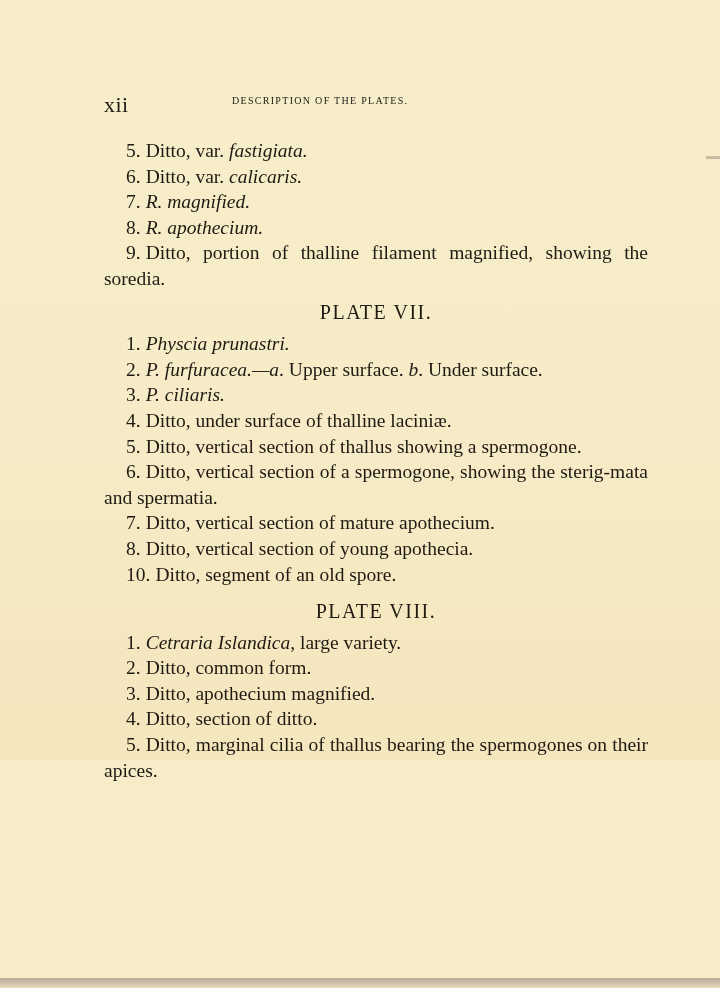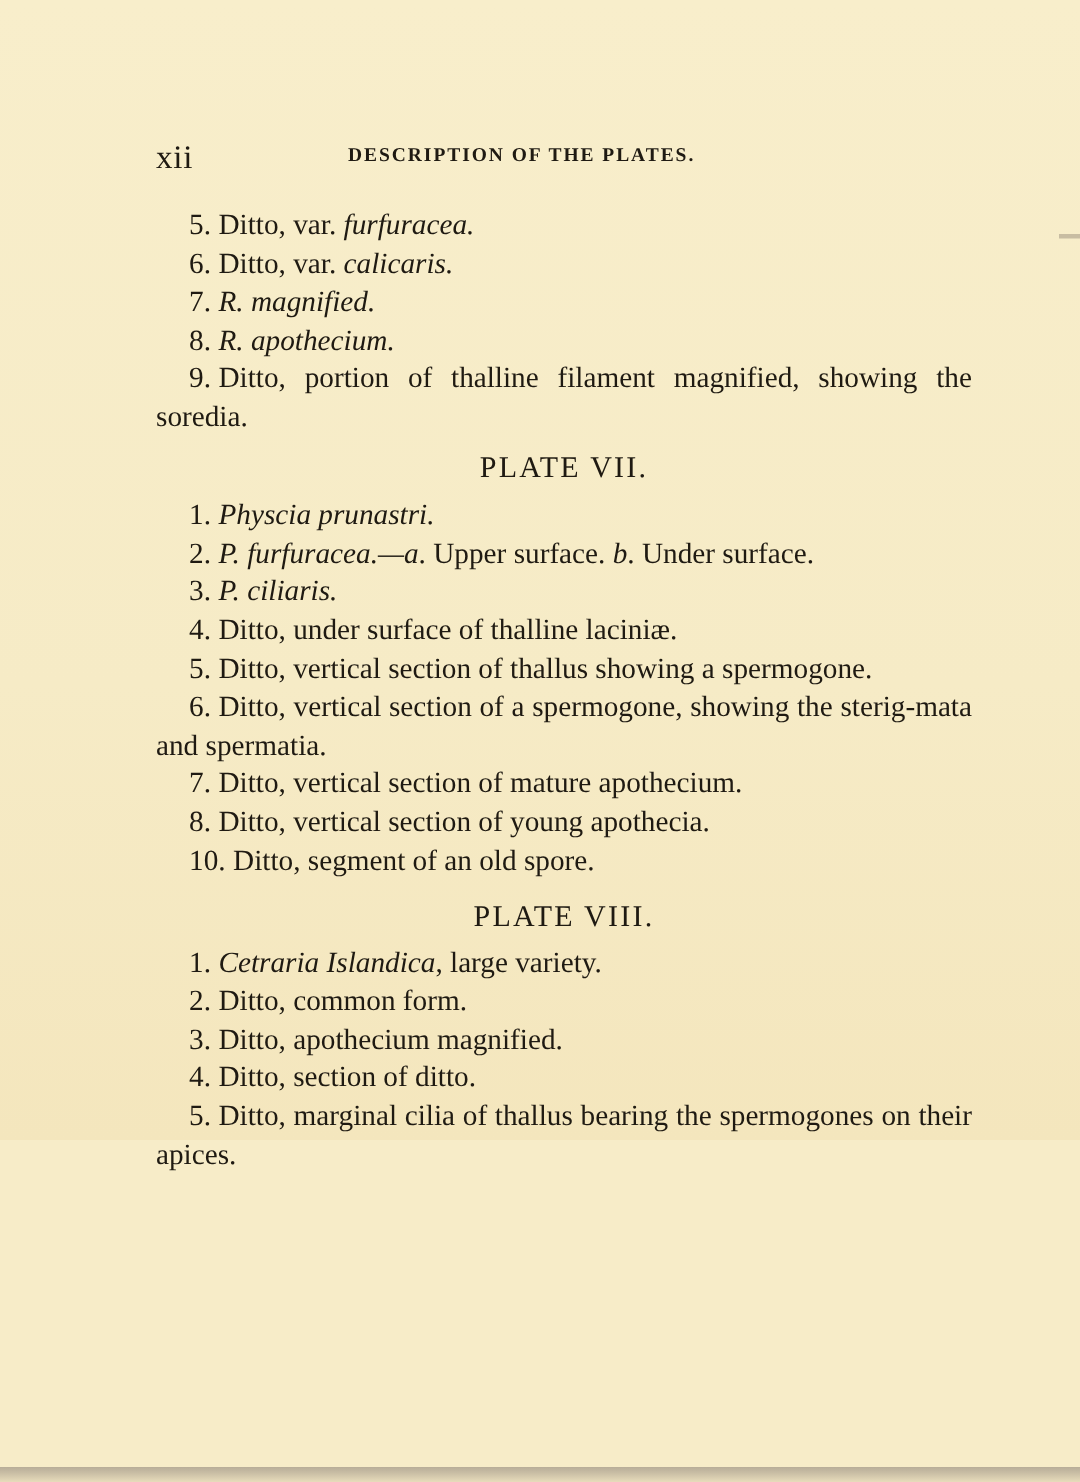--- a/index.html
+++ b/index.html
@@ -14,22 +14,22 @@
     position: absolute; left: 0; top: 0; width: 720px; height: 760px;
     background: linear-gradient(180deg, #f8eecb 0%, #f6ebc6 60%, #f4e6bd 100%);
   }
   .header {
     position: absolute; left: 104px; top: 92px; width: 550px; height: 30px;
   }
   .folio {
     position: absolute; left: 0; top: 0; font-size: 22px; letter-spacing: 0.5px;
   }
   .running-title {
-    position: absolute; left: 128px; top: 3px; font-size: 13px; letter-spacing: 1.3px;
-    font-weight: bold; font-variant: small-caps;
+    position: absolute; left: 128px; top: 3px; font-size: 10px; letter-spacing: 1.3px;
+    font-weight: normal; font-variant: small-caps;
   }
   .body-text {
     position: absolute; left: 104px; top: 138px; width: 544px;
     font-size: 19.5px; line-height: 25.6px;
   }
   .entry { text-indent: 22px; margin: 0; text-align: justify; }
   .entry .num { margin-right: 5px; }
   .entry.wrap { text-align-last: left; }
   .plate-heading {
     text-align: center; font-size: 20px; letter-spacing: 1.5px;
@@ -51,21 +51,21 @@
 <div class="page">
   <div class="spine-mark"></div>
 
   <div class="header">
     <span class="folio">xii</span>
     <span class="running-title">DESCRIPTION OF THE PLATES.</span>
   </div>
 
   <div class="body-text">
     <div id="sec-vi">
-        <p class="entry"><span class="num">5.</span><span>Ditto, var. </span><i>furfuracea.</i></p>
+        <p class="entry"><span class="num">5.</span><span>Ditto, var. </span><i>fastigiata.</i></p>
         <p class="entry"><span class="num">6.</span><span>Ditto, var. </span><i>calicaris.</i></p>
         <p class="entry"><span class="num">7.</span><i>R. magnified.</i></p>
         <p class="entry"><span class="num">8.</span><i>R. apothecium.</i></p>
         <p class="entry wrap"><span class="num">9.</span><span>Ditto, portion of thalline filament magnified, showing the soredia.</span></p>
       </div>
     <div class="plate-heading">PLATE VII.</div>
     <div id="sec-vii">
         <p class="entry"><span class="num">1.</span><i>Physcia prunastri.</i></p>
         <p class="entry"><span class="num">2.</span><i>P. furfuracea.—a</i><span>. Upper surface.  </span><i>b</i><span>. Under surface.</span></p>
         <p class="entry"><span class="num">3.</span><i>P. ciliaris.</i></p>

